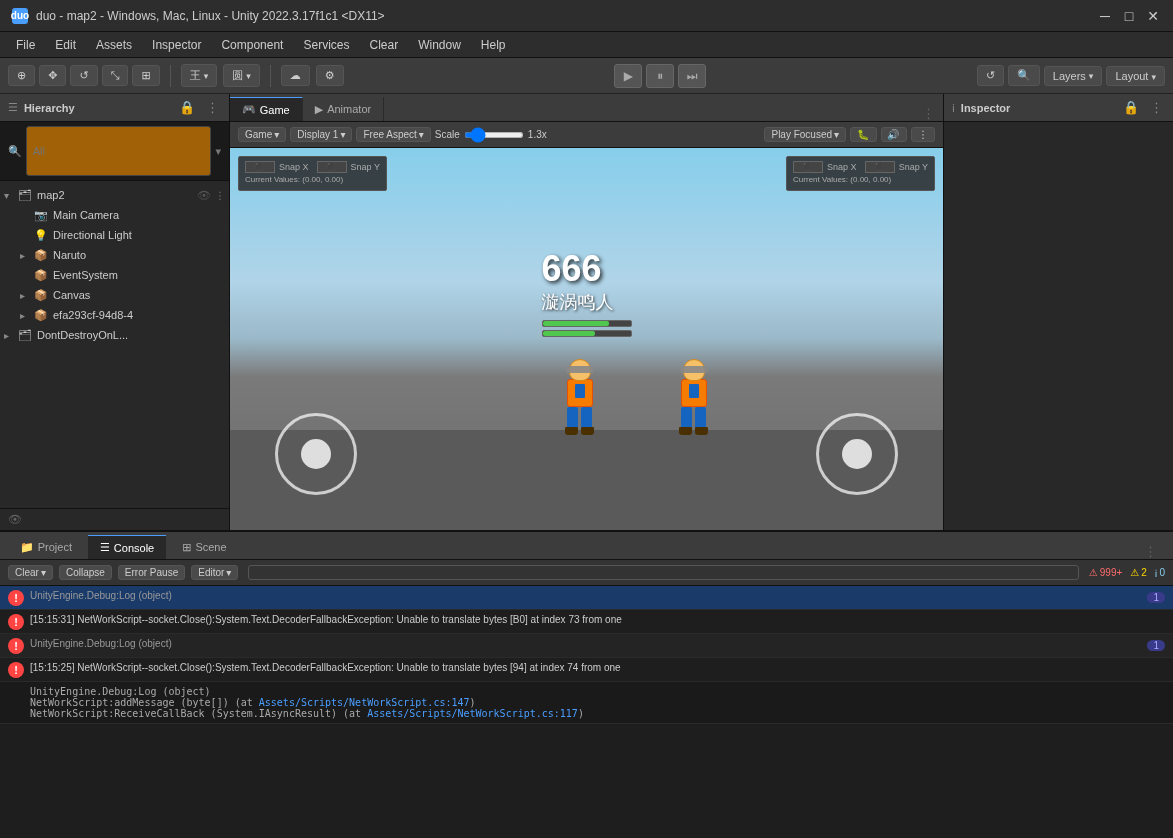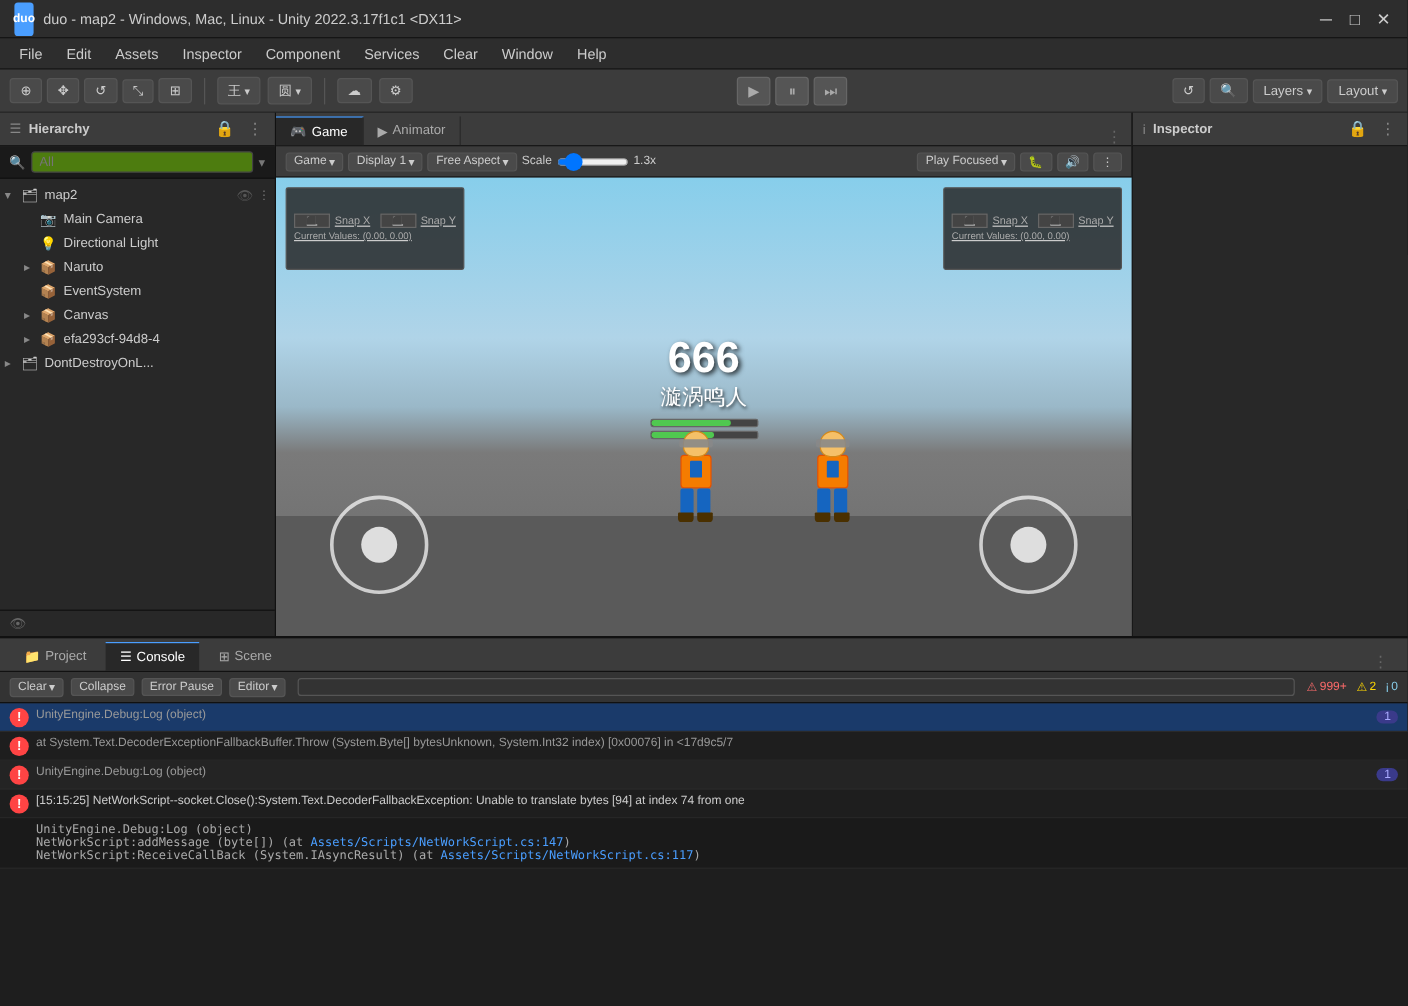--- a/index.html
+++ b/index.html
@@ -17,21 +17,21 @@
     
     #title-bar {
       background: #2d2d2d;
       height: 32px;
       display: flex;
       align-items: center;
       padding: 0 12px;
       border-bottom: 1px solid #111;
     }
     #title-bar .app-icon {
-      width: 16px; height: 28px;
+      width: 16px; height: 16px;
       background: #4a9eff;
       border-radius: 3px;
       margin-right: 8px;
       font-size: 10px;
       display: flex; align-items: center; justify-content: center;
       color: white; font-weight: bold;
     }
     #title-bar .title-text {
       flex: 1;
       font-size: 12px;
@@ -157,26 +157,26 @@
       border: none;
       border-bottom: 1px solid #111;
       padding: 4px 8px;
       color: #ccc;
       font-size: 11px;
       display: flex;
       align-items: center;
       gap: 4px;
     }
     .search-bar input {
-      background: #4d7c0f;
+      background: #a16207;
       border: 1px solid #444;
       border-radius: 3px;
       color: #ccc;
       font-size: 11px;
-      padding: 2px 6px;
+      padding: 18px 6px;
       width: 100%;
     }
     .hierarchy-list {
       flex: 1;
       overflow-y: auto;
       padding: 4px 0;
     }
     .hier-item {
       display: flex;
       align-items: center;
@@ -255,45 +255,43 @@
       position: relative;
       overflow: hidden;
     }
 
     
     .debug-overlay {
       position: absolute;
       background: rgba(40,40,40,0.85);
       border: 1px solid #555;
       border-radius: 2px;
-      padding: 21px 6px;
+      padding: 4px 6px;
       font-size: 10px;
       color: #ccc;
-      text-decoration: underline;
     }
     .debug-overlay.top-left { top: 8px; left: 8px; }
     .debug-overlay.top-right { top: 8px; right: 8px; }
     .debug-snap-row { display: flex; align-items: center; gap: 4px; margin-bottom: 2px; }
     .debug-snap-box {
       width: 30px; height: 12px;
       background: #444;
       border: 1px solid #666;
       display: flex; align-items: center; justify-content: center;
       font-size: 8px; color: #aaa;
     }
     .debug-snap-label { font-size: 9px; color: #aaa; }
 
     
     .game-score {
       position: absolute;
       top: 100px;
       left: 50%;
       transform: translateX(-50%);
-      text-align: center;
-      margin-top: 29px;
+      text-align: left;
     }
     .score-num {
       font-size: 36px;
       font-weight: bold;
       color: white;
       text-shadow: 2px 2px 4px rgba(0,0,0,0.8);
     }
     .score-name {
       font-size: 18px;
       color: white;
@@ -832,21 +830,21 @@
       <div class="console-icon icon-error">!</div>
       <div class="console-text">
         <div style="color:#999;">UnityEngine.Debug:Log (object)</div>
       </div>
       <div class="console-count">1</div>
     </div>
 
     <div class="console-row">
       <div class="console-icon icon-error">!</div>
       <div class="console-text">
-        <div style="color:#999;">at System.Text.DecoderExceptionFallbackBuffer.Throw (System.Byte[] bytesUnknown, System.Int32 index) [0x00076] in &lt;17d9c5/7</div>
+        <div>[15:15:31] NetWorkScript--socket.Close():System.Text.DecoderFallbackException: Unable to translate bytes [B0] at index 73 from one</div>
       </div>
     </div>
 
     <div class="console-row alt">
       <div class="console-icon icon-error">!</div>
       <div class="console-text">
         <div style="color:#999;">UnityEngine.Debug:Log (object)</div>
       </div>
       <div class="console-count">1</div>
     </div>

